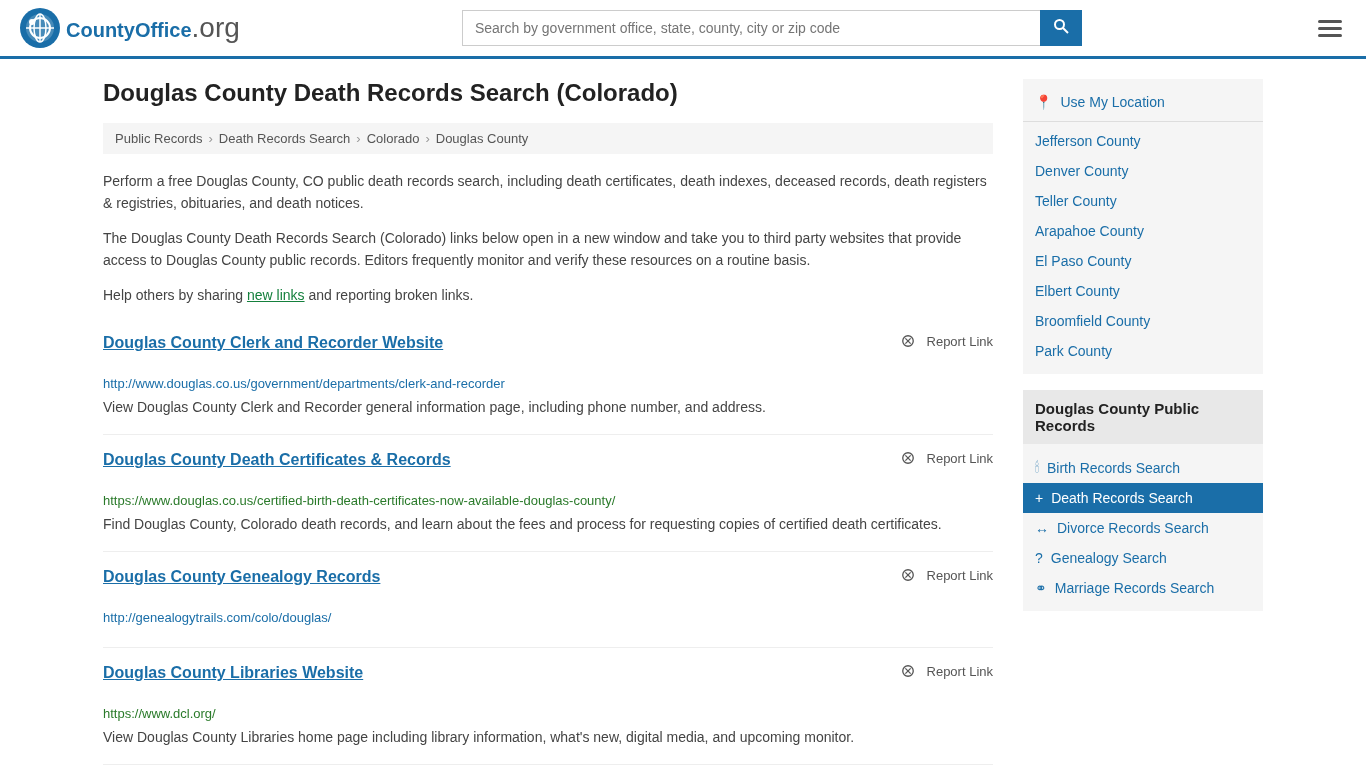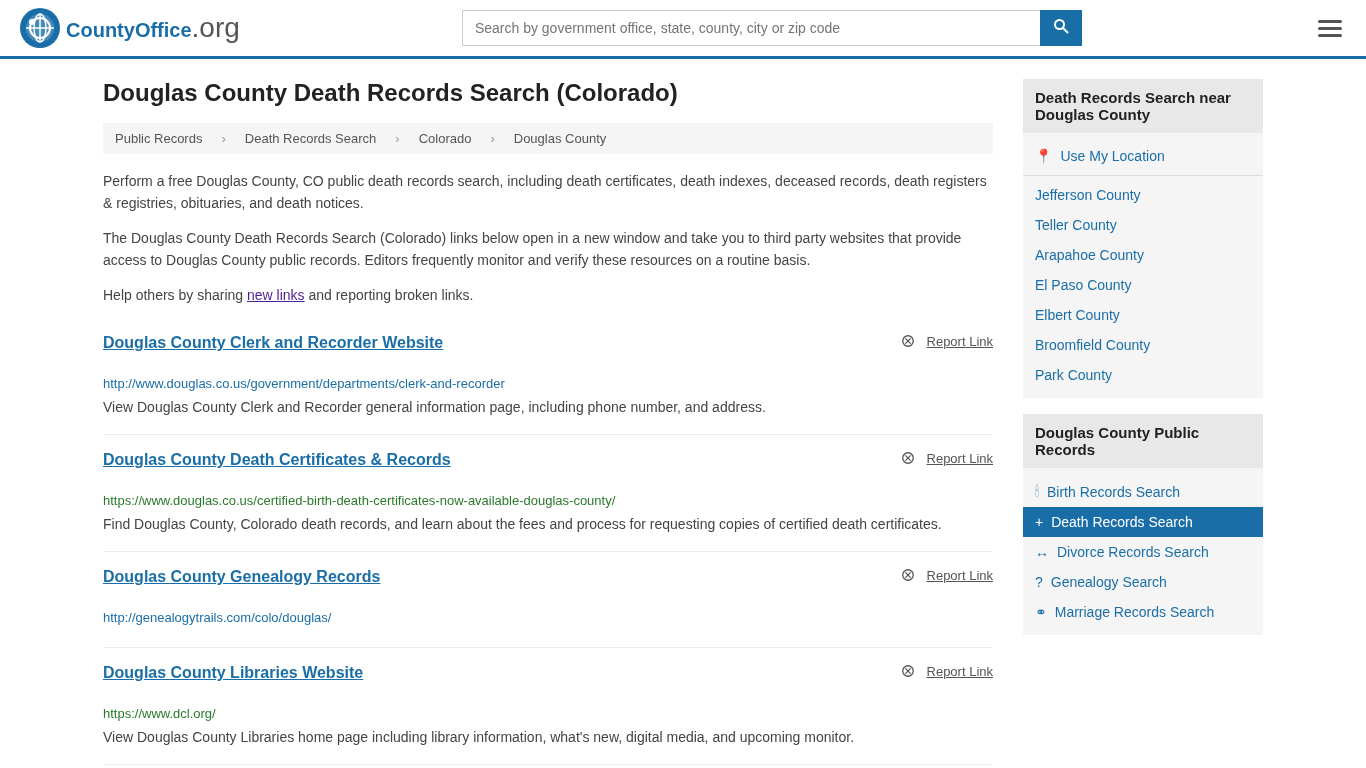--- a/index.html
+++ b/index.html
@@ -94,38 +94,38 @@
 
     
     .breadcrumb {
       background: #f5f5f5;
       padding: 8px 12px;
       margin-bottom: 16px;
       font-size: 13px;
       color: #555;
       display: flex;
       align-items: center;
-      gap: 19px;
+      gap: 6px;
       flex-wrap: wrap;
     }
     .breadcrumb a {
       color: #555;
       text-decoration: none;
     }
     .breadcrumb-sep { color: #999; }
 
     
     .description {
       font-size: 14px;
       line-height: 1.6;
       color: #444;
       margin-bottom: 12px;
     }
     .description a {
-      color: #4c1d95;
+      color: #15803d;
       text-decoration: underline;
     }
 
     
     .result-card {
       border-bottom: 1px solid #eee;
       padding: 16px 0;
     }
     .result-title {
       font-size: 16px;
@@ -143,21 +143,20 @@
       text-align: right;
     }
     .report-link {
       font-size: 13px;
       color: #555;
       display: flex;
       align-items: center;
       gap: 12px;
       cursor: pointer;
       white-space: nowrap;
-      text-decoration: underline;
     }
     .result-url {
       font-size: 13px;
       margin-bottom: 6px;
       margin-top: 24px;
     }
     .result-url.green { color: #2a7a2a; }
     .result-url.blue { color: #1a6ea8; }
     .result-desc {
       font-size: 14px;
@@ -327,28 +326,28 @@
         </div>
         <div class="result-url green">https://www.dcl.org/</div>
         <div class="result-desc">View Douglas County Libraries home page including library information, what's new, digital media, and upcoming monitor.</div>
       </div>
     </div>
   </div>
 
   <div class="sidebar">
 
     <div class="sidebar-section">
-      <div class="sidebar-section-header">Death Records Search near Douglas County</div>
       <div class="sidebar-section-body">
         <div class="location-item">
           <span>📍</span>
           <span>Use My Location</span>
         </div>
         <div class="separator"></div>
         <a class="sidebar-item" href="#">Jefferson County</a>
+        <a class="sidebar-item" href="#">Denver County</a>
         <a class="sidebar-item" href="#">Teller County</a>
         <a class="sidebar-item" href="#">Arapahoe County</a>
         <a class="sidebar-item" href="#">El Paso County</a>
         <a class="sidebar-item" href="#">Elbert County</a>
         <a class="sidebar-item" href="#">Broomfield County</a>
         <a class="sidebar-item" href="#">Park County</a>
       </div>
     </div>
 
     <div class="sidebar-section">

